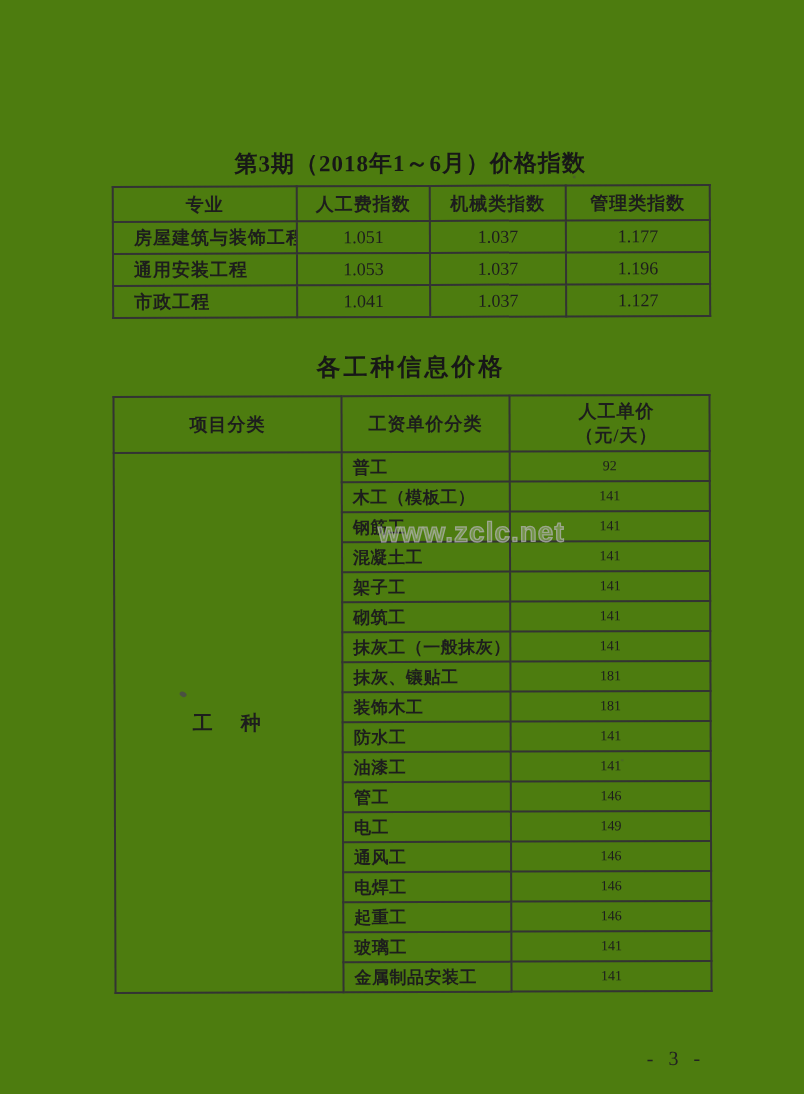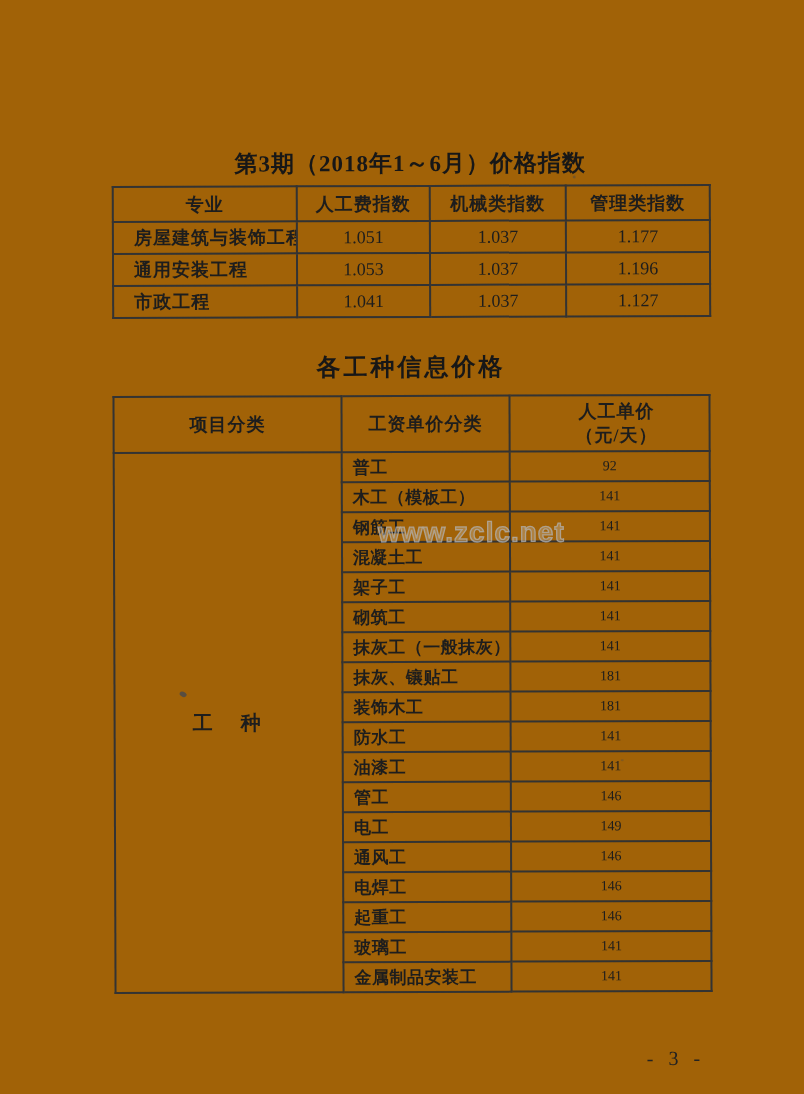--- a/index.html
+++ b/index.html
@@ -1,19 +1,19 @@
 <!DOCTYPE html>
 <html><head>
 <meta charset="utf-8">
 <style>
   html,body { margin:0; padding:0; }
   .page {
     position:relative;
     width:804px; height:1094px;
-    background:#a16207;
+    background:#4d7c0f;
     overflow:hidden;
     font-family:"Liberation Serif","DejaVu Serif",serif;
     color:#1d1d1d;
   }
   .scan-content {
     position:absolute; inset:0;
     transform:rotate(-0.2deg);
     transform-origin:50% 50%;
   }
   .doc-title {

